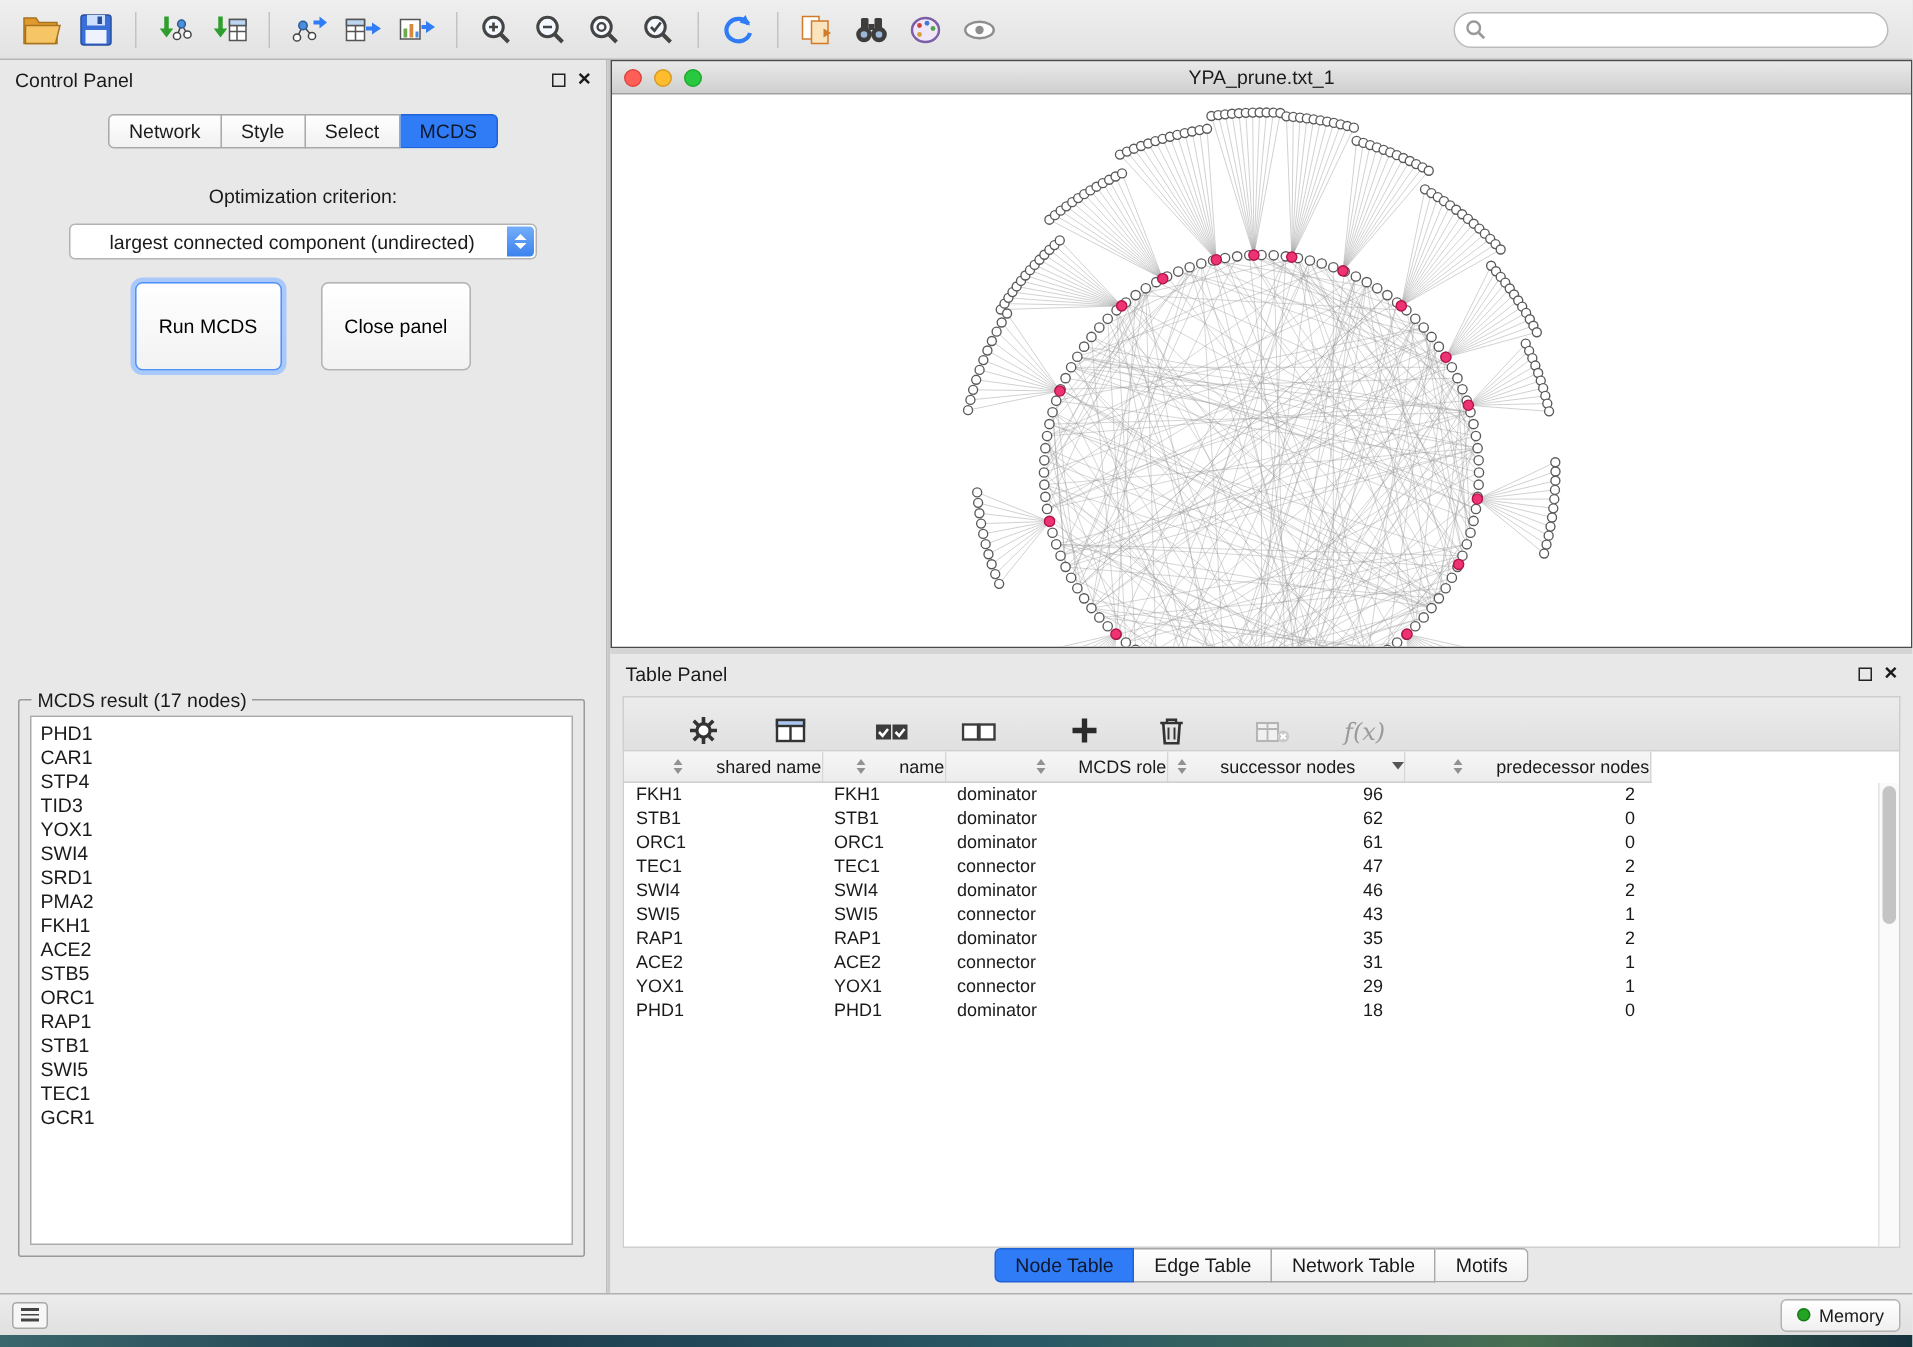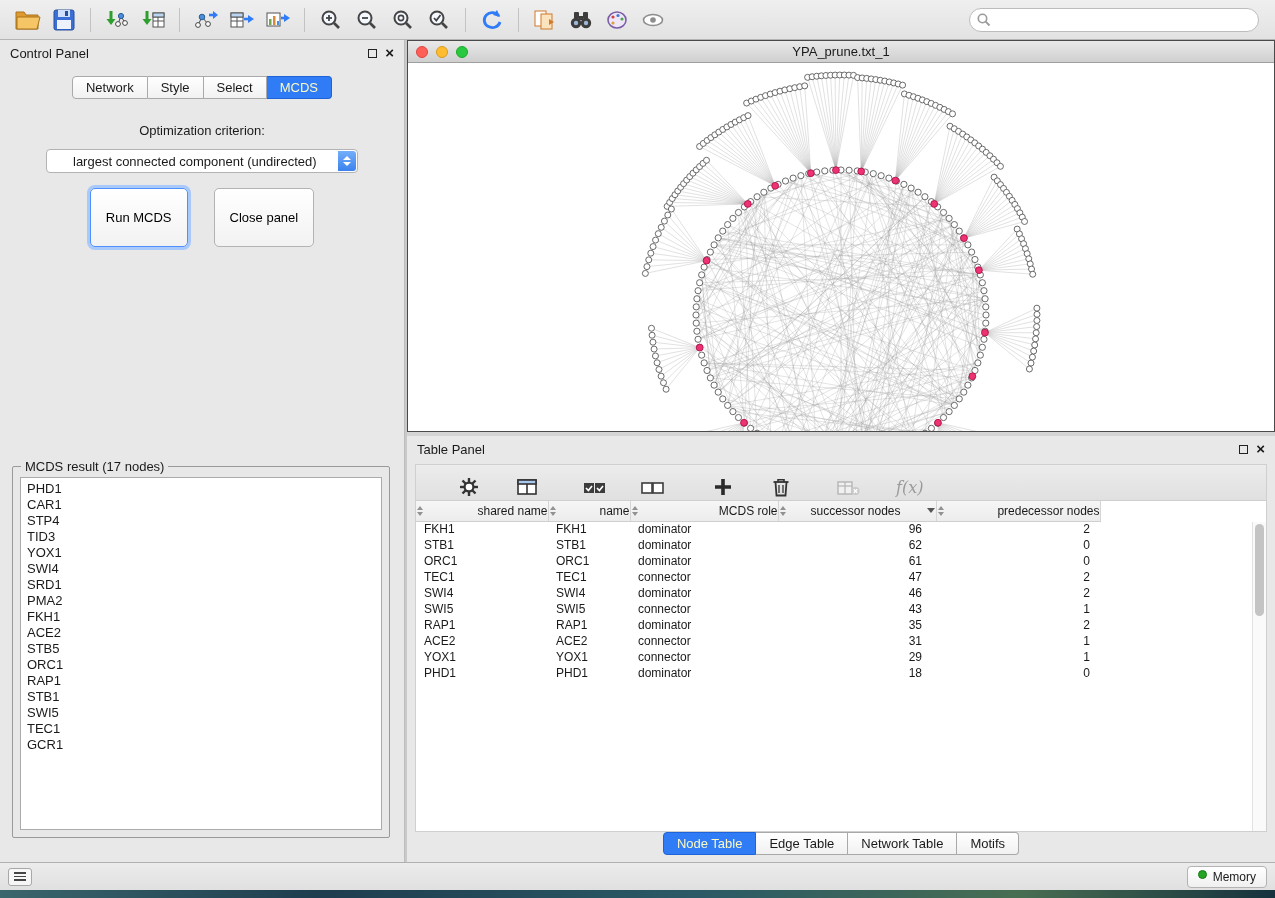--- a/index.html
+++ b/index.html
@@ -23,21 +23,21 @@
   .panel-header { height:26px; display:flex; align-items:center; padding:0 10px; font-size:13px; }
   .win-icons { margin-left:auto; display:flex; align-items:center; gap:8px; }
   .mini-float { width:9px; height:9px; border:1.5px solid #222; display:inline-block; }
   .mini-close { font-size:15px; font-weight:bold; line-height:10px; cursor:pointer; }
 
   .seg { display:flex;border-radius:10px; }
   .center { justify-content:center; }
   .seg-btn { padding:3px 13px; font-size:13px; background:linear-gradient(#ffffff,#f1f1f1); border:1px solid #a9a9a9; border-left-width:0; cursor:pointer; }
   .seg-btn:first-child { border-left-width:1px; border-radius:4px 0 0 4px; }
   .seg-btn:last-child { border-radius:0 4px 4px 0; }
-  .seg-btn.active { background:#2f7cf6; color:#fef9c3; border-color:#1f63d8; }
+  .seg-btn.active { background:#2f7cf6; color:#0f172a; border-color:#1f63d8; }
 
   .cp-tabs-row { margin-top:10px; }
   .opt-label { text-align:center; margin-top:24px; font-size:13px; }
   .dropdown { width:312px; height:24px; margin:11px auto 0; background:#fff; border:1px solid #b3b3b3; border-radius:4px; display:flex; align-items:center; padding-left:26px; font-size:13px; position:relative; cursor:pointer; }
   .dd-stepper { position:absolute; right:1px; top:1px; bottom:1px; width:18px; background:linear-gradient(#74aefa,#3c82ee); border-radius:0 3px 3px 0; display:flex; flex-direction:column; align-items:center; justify-content:center; gap:2px; }
   .dd-stepper i { display:block; width:0; height:0; border-left:4px solid transparent; border-right:4px solid transparent; }
   .dd-stepper i.up { border-bottom:4px solid #fff; }
   .dd-stepper i.down { border-top:4px solid #fff; }
 
   .btn-row { display:flex; justify-content:center; gap:26px; margin-top:15px; }
@@ -63,39 +63,39 @@
 
   
   .table-panel { flex:1; display:flex; flex-direction:column; background:#e8e8e8; }
   .table-toolbar { height:36px; display:flex; align-items:center; gap:4px; padding:0 14px; background:#e3e3e3; border-bottom:1px solid #c6c6c6; margin:2px 8px 0; border:1px solid #cfcfcf; border-bottom:none; background:linear-gradient(#ececec,#e0e0e0); }
   .tt-btn { width:30px; height:28px; border:none; background:transparent; display:flex; align-items:flex-end; justify-content:center; cursor:pointer;margin-left:24px; }
   .fx { font-family:"DejaVu Serif","Liberation Serif",serif; font-style:italic; font-size:16px; color:#9a9a9a; }
 
   .table-wrap { flex:1; margin:0 8px; background:#fff; border:1px solid #cfcfcf; position:relative; overflow:hidden; }
   table.data-table { border-collapse:collapse; table-layout:fixed; width:684px; }
   .data-table th { height:20px; background:linear-gradient(#f6f6f6,#ececec); border-right:1px solid #d5d5d5; border-bottom:1px solid #cfcfcf; font-size:12px; font-weight:normal; text-align:center; white-space:nowrap; overflow:hidden; cursor:pointer; }
-  .th-inner { display:flex; align-items:center; justify-content:space-between; gap:8px; }
+  .th-inner { display:flex; align-items:center; justify-content:flex-end; gap:20px; }
   .sort-ico { display:inline-block; width:9px; height:10px; position:relative; opacity:.55; }
   .sort-ico::before { content:""; position:absolute; top:0; left:1px; border-left:3.5px solid transparent; border-right:3.5px solid transparent; border-bottom:4px solid #444; }
   .sort-ico::after { content:""; position:absolute; bottom:0; left:1px; border-left:3.5px solid transparent; border-right:3.5px solid transparent; border-top:4px solid #444; }
   .menu-chev { display:inline-block; width:0; height:0; border-left:4px solid transparent; border-right:4px solid transparent; border-top:5px solid #555; margin-left:4px; }
   .data-table td { height:16px; font-size:12px; padding:0 4px 0 8px; white-space:nowrap; overflow:hidden; cursor:default; }
   .data-table td.num { text-align:right; padding-right:14px; }
   .data-table td.num2 { text-align:right; padding-right:10px; }
 
   .scrollbar { position:absolute; top:21px; right:0; bottom:0; width:14px; background:#fafafa; border-left:1px solid #e2e2e2; }
   .scroll-thumb { margin:2px; height:92px; background:#c4c4c4; border-radius:6px; }
 
   .table-tabs-row { height:30px; display:flex; align-items:flex-start; justify-content:center; }
 
   
   .status-bar { height:28px; background:linear-gradient(#ececec,#e0e0e0); border-top:1px solid #b0b0b0; display:flex; align-items:center; padding:0 8px; }
   .list-btn { width:24px; height:18px; border:1px solid #a8a8a8; border-radius:3px; background:#f6f6f6; display:flex; flex-direction:column; align-items:center; justify-content:center; gap:2px; cursor:pointer; }
   .list-btn i { display:block; width:12px; height:1.5px; background:#444; }
-  .memory-btn { margin-left:auto; display:flex; gap:6px; padding:3px 10px; font-size:12px; background:linear-gradient(#ffffff,#f0f0f0); border:1px solid #b3b3b3; border-radius:4px; cursor:pointer; }
+  .memory-btn { margin-left:auto; display:flex; align-items:center; gap:6px; padding:3px 10px; font-size:12px; background:linear-gradient(#ffffff,#f0f0f0); border:1px solid #b3b3b3; border-radius:4px; cursor:pointer; }
   .mem-dot { width:9px; height:9px; border-radius:50%; background:#23a423; border:1px solid #157a15; }
 
   .desktop-strip { height:8px; background:linear-gradient(90deg,#3a666d,#1e3d4e 25%,#2b5a66 55%,#486e52 80%,#16323e); }
 </style>
 </head>
 <body>
 
 <div class="app">
 
   <div class="toolbar">

